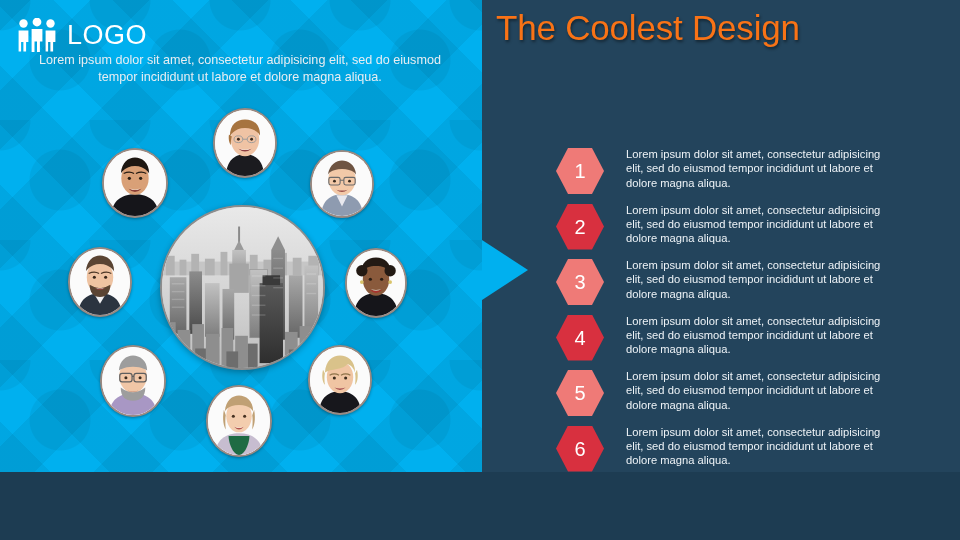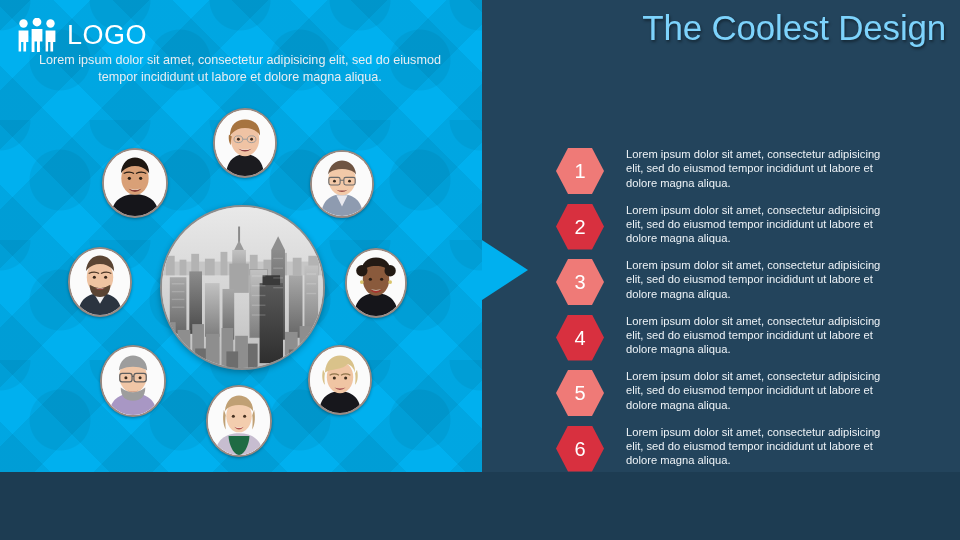--- a/index.html
+++ b/index.html
@@ -98,22 +98,22 @@
 
   
   #right-panel {
     position:absolute; left:482px; top:0;
     width:478px; height:540px;
     background:#23445c;
   }
   #title {
     position:absolute; right:14px; top:8px;
     width:450px;
-    text-align:right;
-    color:#7dd3fc;
+    text-align:left;
+    color:#f97316;
     font-size:35px;
     line-height:40px;
     font-weight:400;
     letter-spacing:-0.2px;
     text-shadow:1px 2px 3px rgba(0,0,0,0.45);
     white-space:nowrap;
   }
   #subtitle {
     position:absolute; left:28px; top:52px;
     width:424px;

